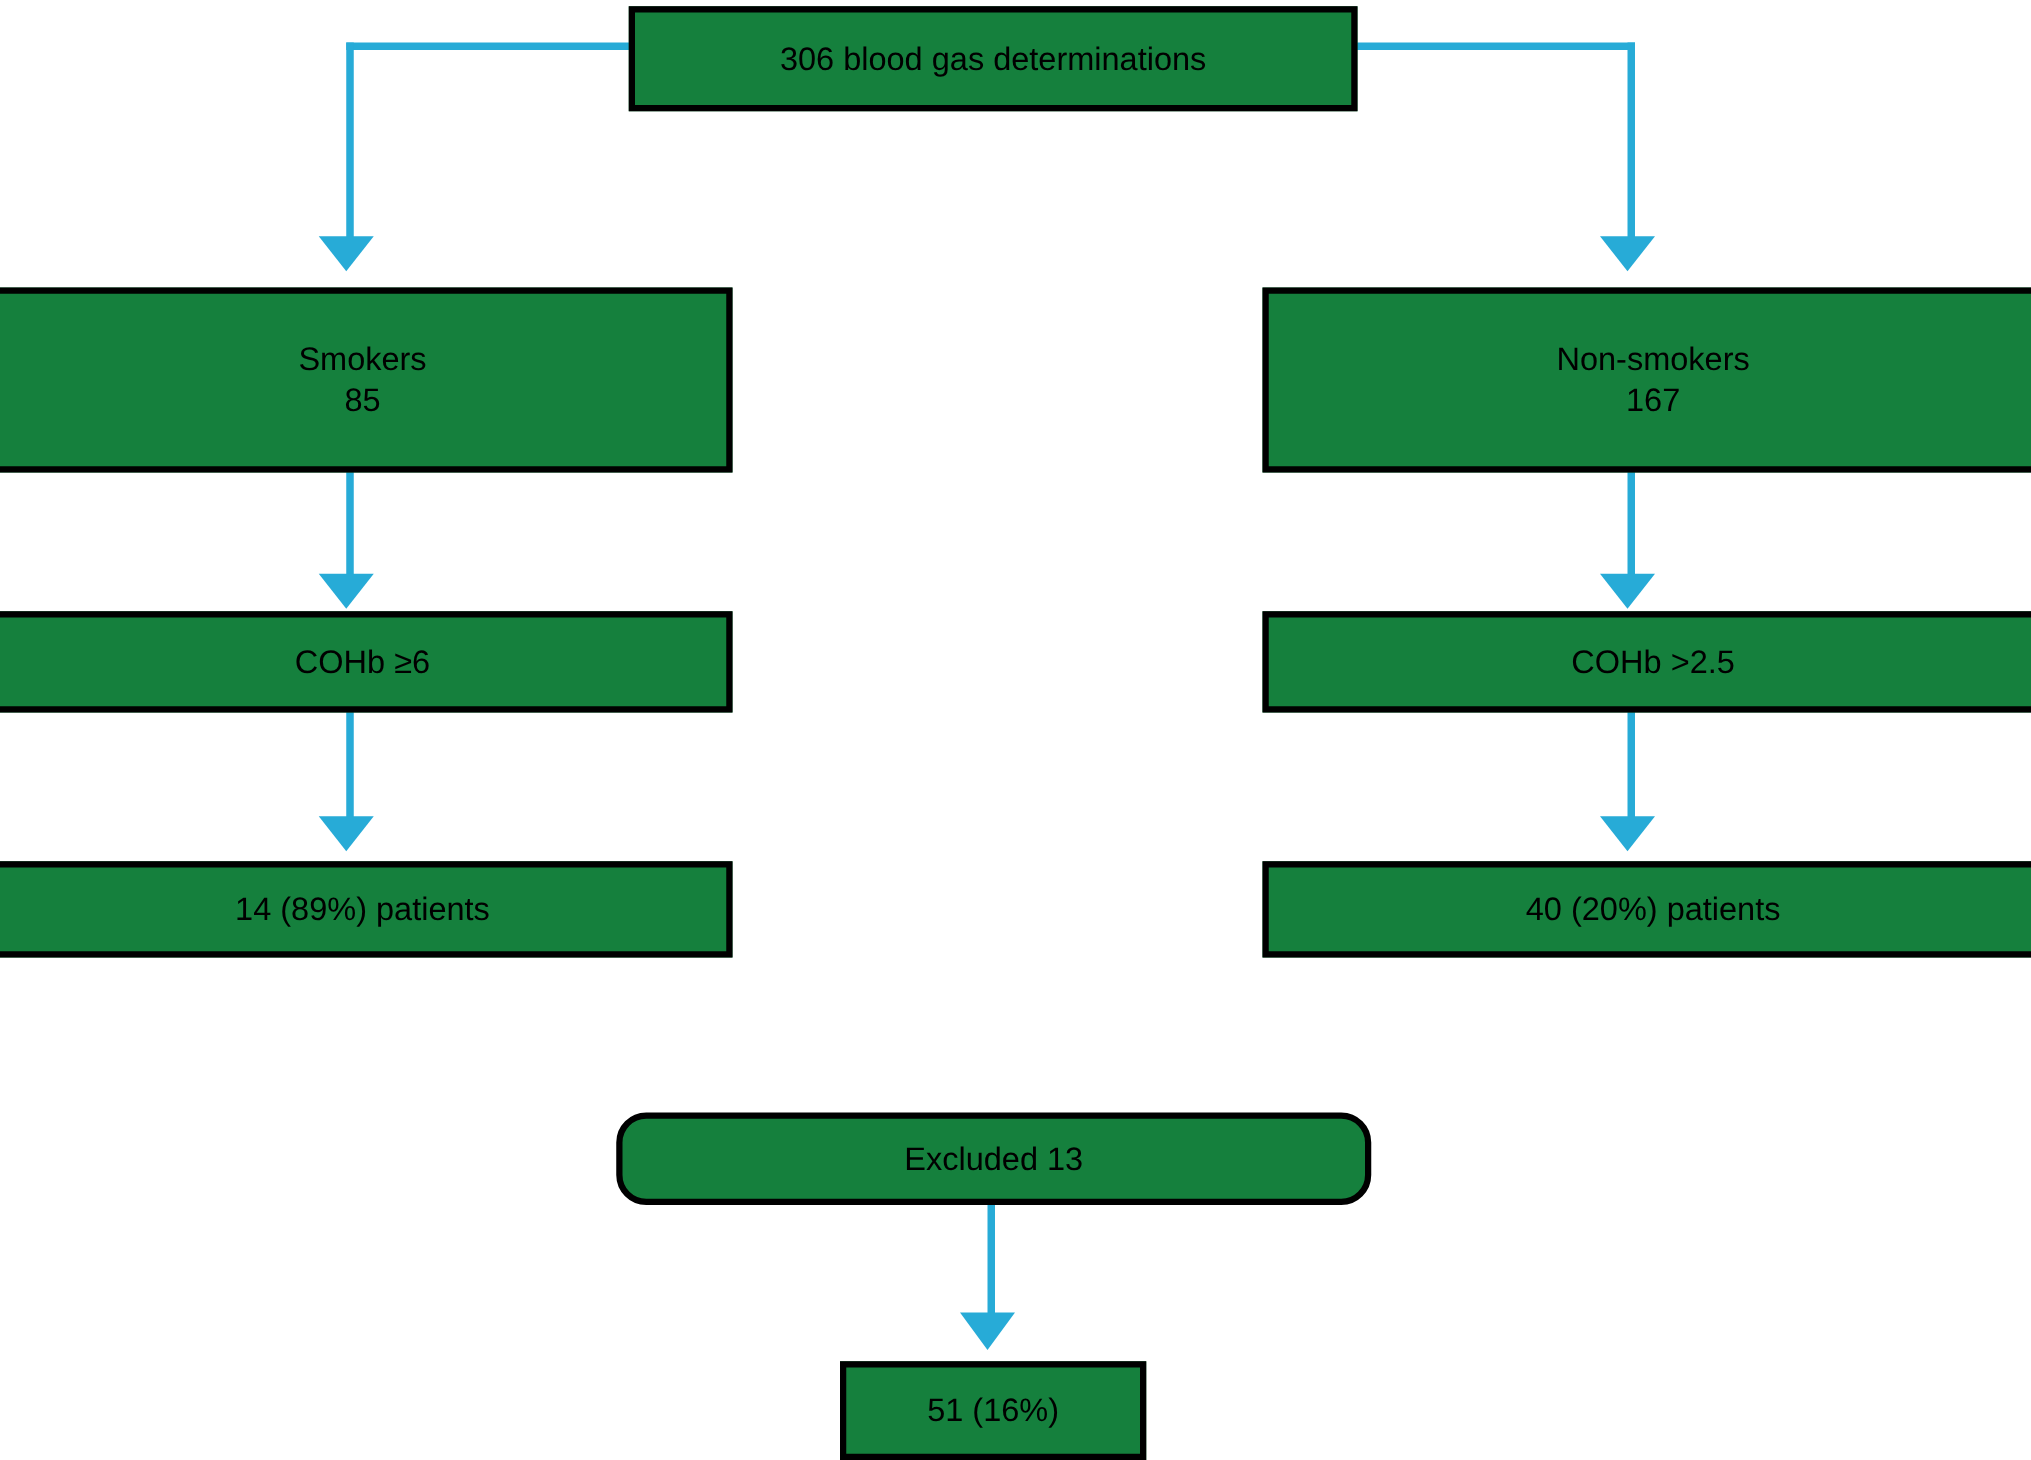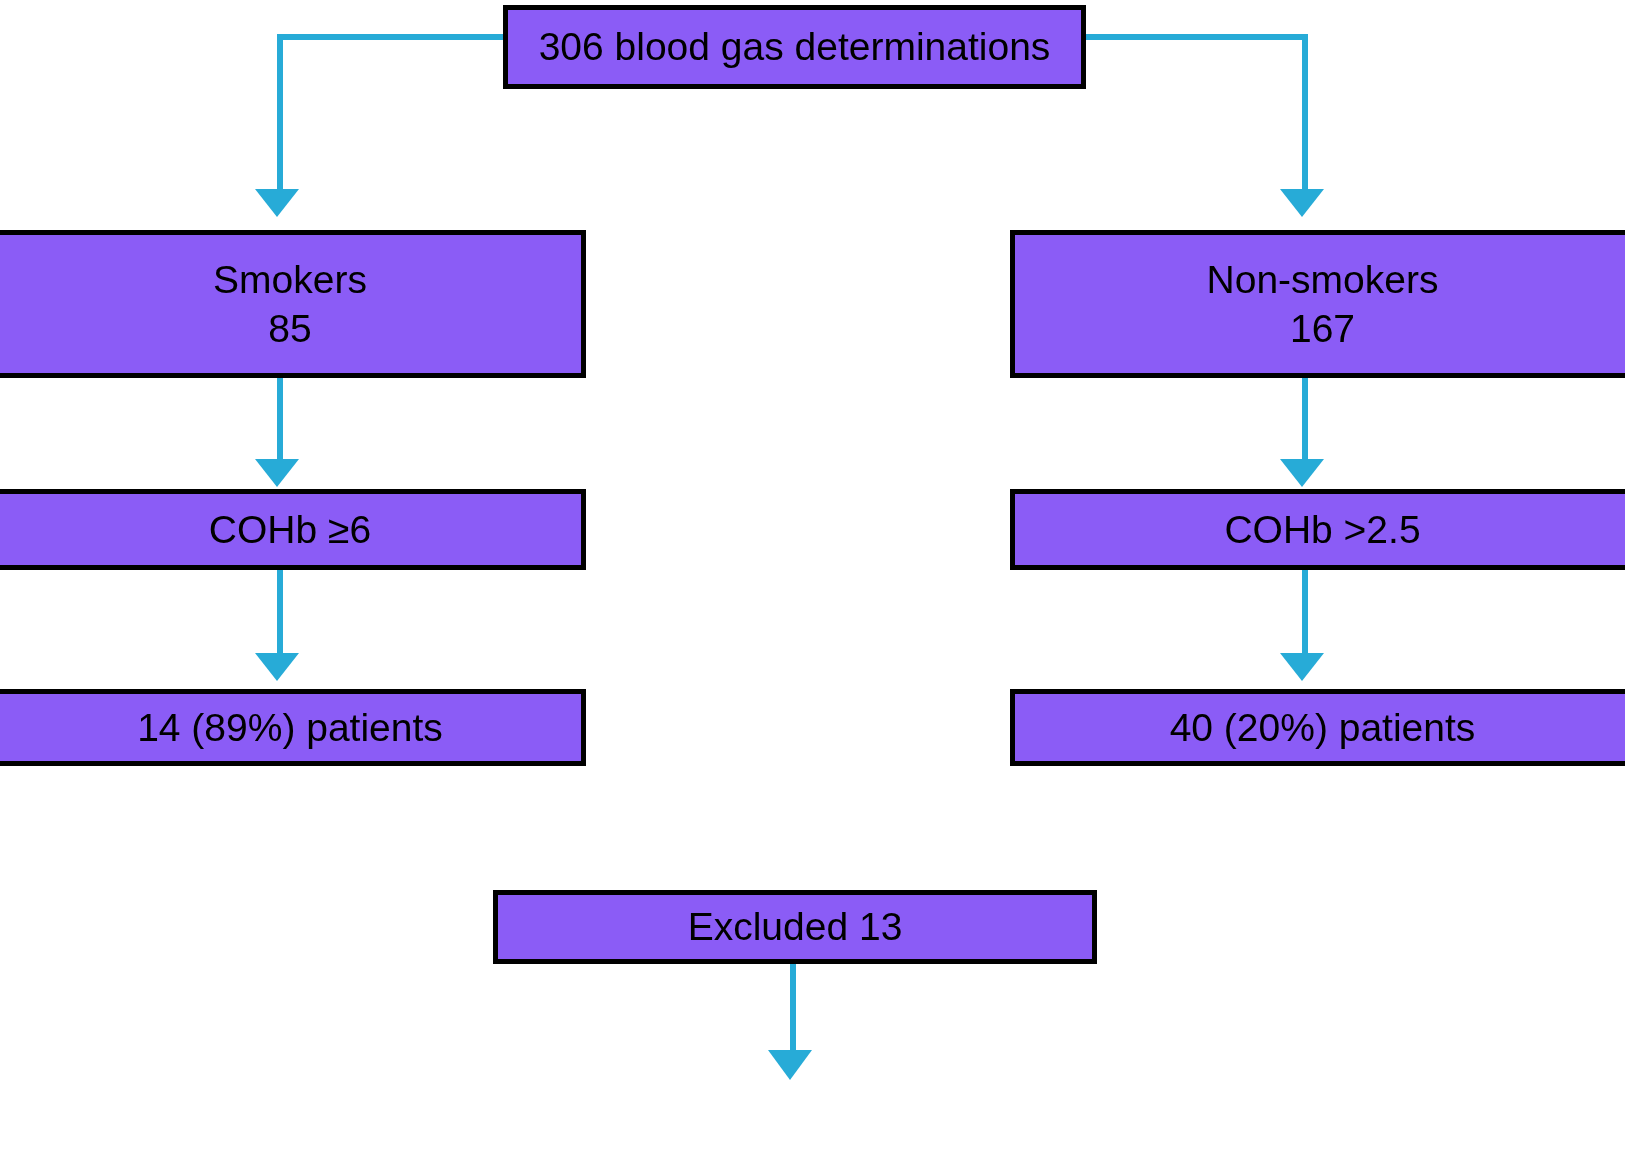--- a/index.html
+++ b/index.html
@@ -13,27 +13,27 @@
     width: 1625px;
     height: 1168px;
     background: #ffffff;
     font-family: "Liberation Sans", sans-serif;
     overflow: hidden;
   }
   .node {
     position: absolute;
     box-sizing: border-box;
     border: 5px solid #000000;
-    background: #8b5cf6;
+    background: #15803d;
     display: flex;
     flex-direction: column;
     align-items: center;
     justify-content: center;
     color: #000000;
-    font-size: 39px;
+    font-size: 26px;
     line-height: 1.26;
     text-align: center;
     white-space: pre-line;
     z-index: 3;
   }
   .node .line2 {
     display: block;
   }
   
   #node-root      { left: 503px;  top: 5px;    width: 583px;  height: 84px;  }
@@ -140,18 +140,21 @@
   </div>
 
   <div class="node" id="node-pat-left" style="border-color: rgb(0, 0, 0);">
     <span>14 (89%) patients</span>
   </div>
 
   <div class="node" id="node-pat-right" style="border-color: rgb(0, 0, 0);">
     <span>40 (20%) patients</span>
   </div>
 
-  <div class="node" id="node-excluded" style="border-color: rgb(0, 0, 0);">
+  <div class="node" id="node-excluded" style="border-color: rgb(0, 0, 0); border-radius: 24px;">
     <span>Excluded 13</span>
   </div>
 
+  <div class="node" id="node-final" style="border-color: rgb(0, 0, 0);">
+    <span>51 (16%)</span>
+  </div>
 
 </div>
 
 </body></html>

